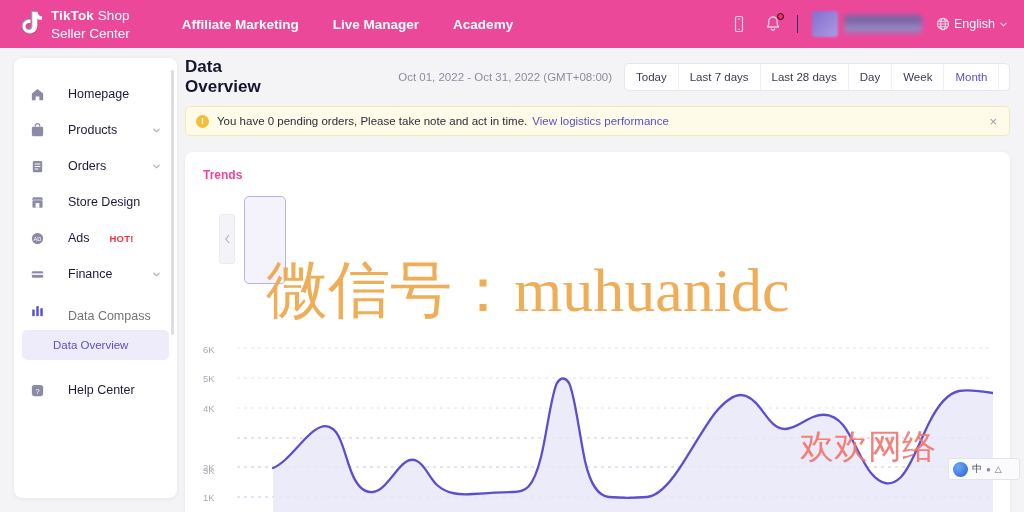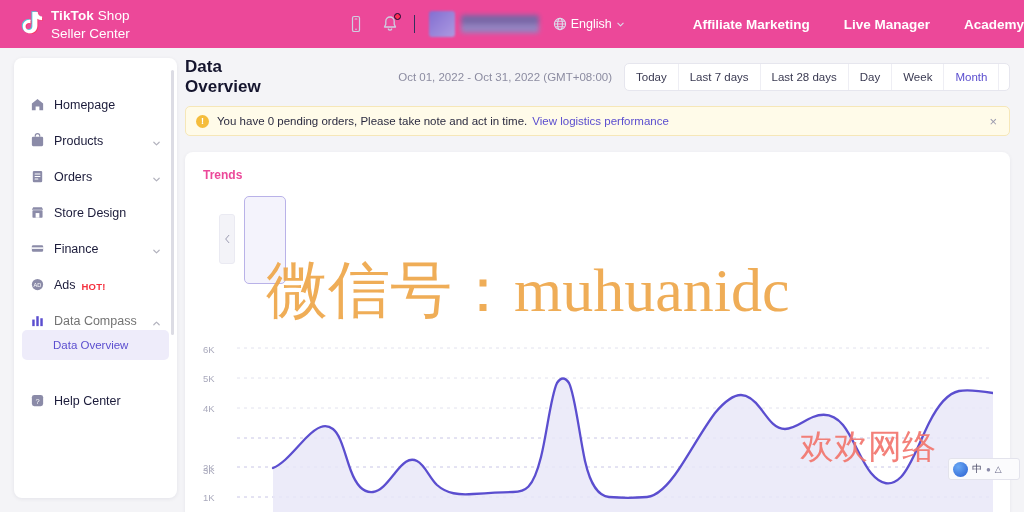--- a/index.html
+++ b/index.html
@@ -63,24 +63,24 @@
   
   #sidebar {
     position: absolute; top: 58px; left: 14px;
     width: 163px; height: 440px;
     background: #fff; border-radius: 8px;
     box-shadow: 0 1px 4px rgba(20,20,60,.07);
     padding-top: 18px;
     z-index: 20;
   }
   .sbitem {
-    display: flex; align-items: flex-end;
+    display: flex; align-items: center;
     height: 36px; margin: 0 8px; padding: 0 8px;
     border-radius: 5px; cursor: pointer;
-    color: #1b1b3a; font-size: 12.5px;
+    color: #1b1b3a; font-size: 12.5px; gap: 14px;
   }
   .sbitem .sbic {
     width: 15px; height: 15px; margin-right: 9px;
     display: flex; align-items: center; justify-content: center;
     flex: 0 0 15px;
   }
   .sbitem .sblabel { flex: 1; white-space: nowrap; }
   .sbitem.active .sblabel { color: #737373; margin-top: 12px; }
   .chev { width: 9px; height: 9px; opacity: .45; }
   .hot {
@@ -220,20 +220,26 @@
       </svg>
     </span>
     <span id="brandtext">
       <span class="l1">
         <b>TikTok</b><span> Shop</span>
       </span><br>
       <span class="l2">Seller Center</span>
     </span>
   </div>
 
+  <div id="topnav">
+    <span class="navitem">Affiliate Marketing</span>
+    <span class="navitem">Live Manager</span>
+    <span class="navitem">Academy</span>
+  </div>
+
   <div id="topright">
     <span class="icnbtn">
       <svg width="20" height="20" viewBox="0 0 20 20">
         <rect x="6.5" y="2.5" width="7" height="15" rx="1.6" fill="none" stroke="#cfcfe2" stroke-width="1.2"></rect>
         <circle cx="10" cy="15.2" r=".8" fill="#cfcfe2"></circle>
         <rect x="8.6" y="4.6" width="2.8" height="1" rx=".5" fill="#cfcfe2"></rect>
       </svg>
     </span>
     <span class="icnbtn">
       <svg width="20" height="20" viewBox="0 0 20 20">
@@ -252,26 +258,20 @@
         <circle cx="7" cy="7" r="5.6" fill="none" stroke="#dcdcec" stroke-width="1.1"></circle>
         <ellipse cx="7" cy="7" rx="2.4" ry="5.6" fill="none" stroke="#dcdcec" stroke-width="1.1"></ellipse>
         <path d="M1.6 7h10.8M2.4 4.3h9.2M2.4 9.7h9.2" stroke="#dcdcec" stroke-width="1.1"></path>
       </svg>
       <span>English</span>
       <svg width="9" height="9" viewBox="0 0 10 10">
         <path d="M2 3.6L5 6.6l3-3" fill="none" stroke="#dcdcec" stroke-width="1.2" stroke-linecap="round" stroke-linejoin="round"></path>
       </svg>
     </span>
   </div>
-
-  <div id="topnav">
-    <span class="navitem">Affiliate Marketing</span>
-    <span class="navitem">Live Manager</span>
-    <span class="navitem">Academy</span>
-  </div>
 </div>
 
 <div id="sidebar">
   <div id="sbscroll"></div>
 
   <div class="sbitem">
     <span class="sbic">
       <svg width="15" height="15" viewBox="0 0 16 16">
           <path d="M8 2L2 7v7h4V10h4v4h4V7z" fill="#8b8ba8"></path>
         </svg>
@@ -314,40 +314,40 @@
           <rect x="2.6" y="5.6" width="10.8" height="8" rx=".8" fill="#8b8ba8"></rect>
           <rect x="6" y="8.6" width="4" height="5" fill="#fff"></rect>
         </svg>
     </span>
     <span class="sblabel">Store Design</span>
   </div>
 
   <div class="sbitem">
     <span class="sbic">
       <svg width="15" height="15" viewBox="0 0 16 16">
+          <circle cx="8" cy="8" r="6" fill="#8b8ba8"></circle>
+          <text x="8" y="10.4" font-size="6" fill="#fff" text-anchor="middle" font-family="Liberation Sans">AD</text>
+        </svg>
+    </span>
+    <span class="sblabel" style="flex:0 0 auto;">Ads</span>
+    <span class="hot">HOT!</span>
+    <span style="flex:1"></span>
+  </div>
+
+  <div class="sbitem">
+    <span class="sbic">
+      <svg width="15" height="15" viewBox="0 0 16 16">
           <rect x="2" y="4.5" width="12" height="7" rx="1.3" fill="#8b8ba8"></rect>
           <rect x="2" y="6.8" width="12" height="1.6" fill="#fff"></rect>
         </svg>
     </span>
     <span class="sblabel">Finance</span>
     <svg class="chev" viewBox="0 0 10 10">
         <path d="M2 3.6L5 6.6l3-3" fill="none" stroke="#55556e" stroke-width="1.3" stroke-linecap="round" stroke-linejoin="round"></path>
       </svg>
-  </div>
-
-  <div class="sbitem">
-    <span class="sbic">
-      <svg width="15" height="15" viewBox="0 0 16 16">
-          <circle cx="8" cy="8" r="6" fill="#8b8ba8"></circle>
-          <text x="8" y="10.4" font-size="6" fill="#fff" text-anchor="middle" font-family="Liberation Sans">AD</text>
-        </svg>
-    </span>
-    <span class="sblabel" style="flex:0 0 auto;">Ads</span>
-    <span class="hot">HOT!</span>
-    <span style="flex:1"></span>
   </div>
 
   <div class="sbitem active">
     <span class="sbic">
       <svg width="15" height="15" viewBox="0 0 16 16">
           <rect x="2.4" y="7" width="2.6" height="7" fill="#5b4ecf"></rect>
           <rect x="6.7" y="3.4" width="2.6" height="10.6" fill="#5b4ecf"></rect>
           <rect x="11" y="5.6" width="2.6" height="8.4" fill="#5b4ecf"></rect>
         </svg>
     </span>

